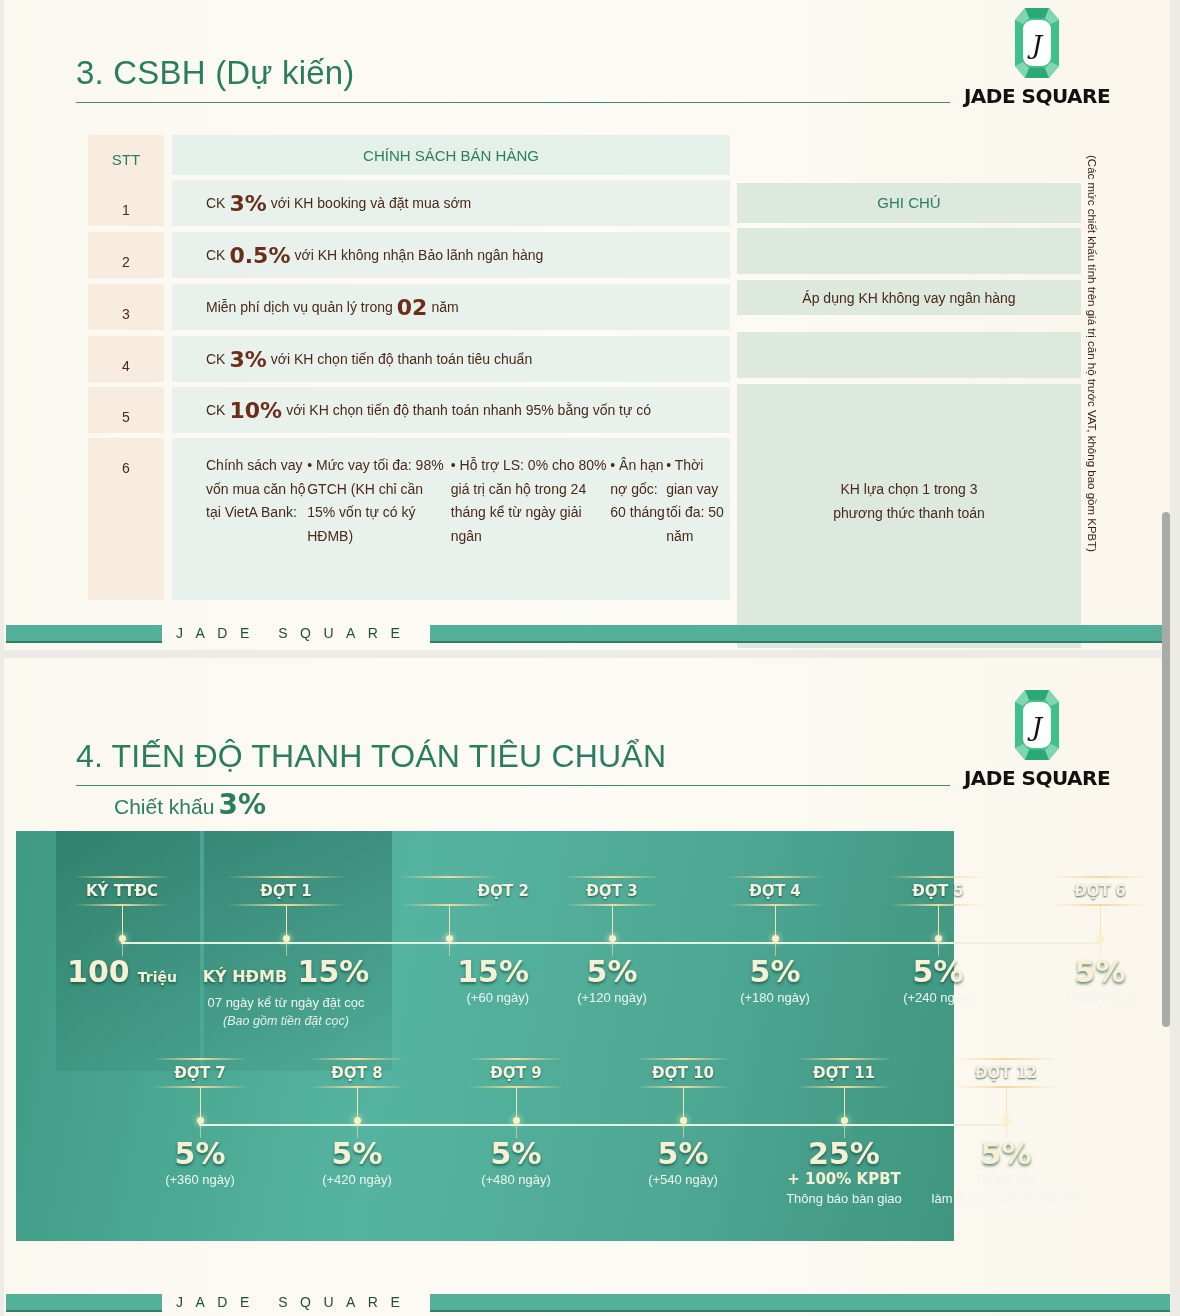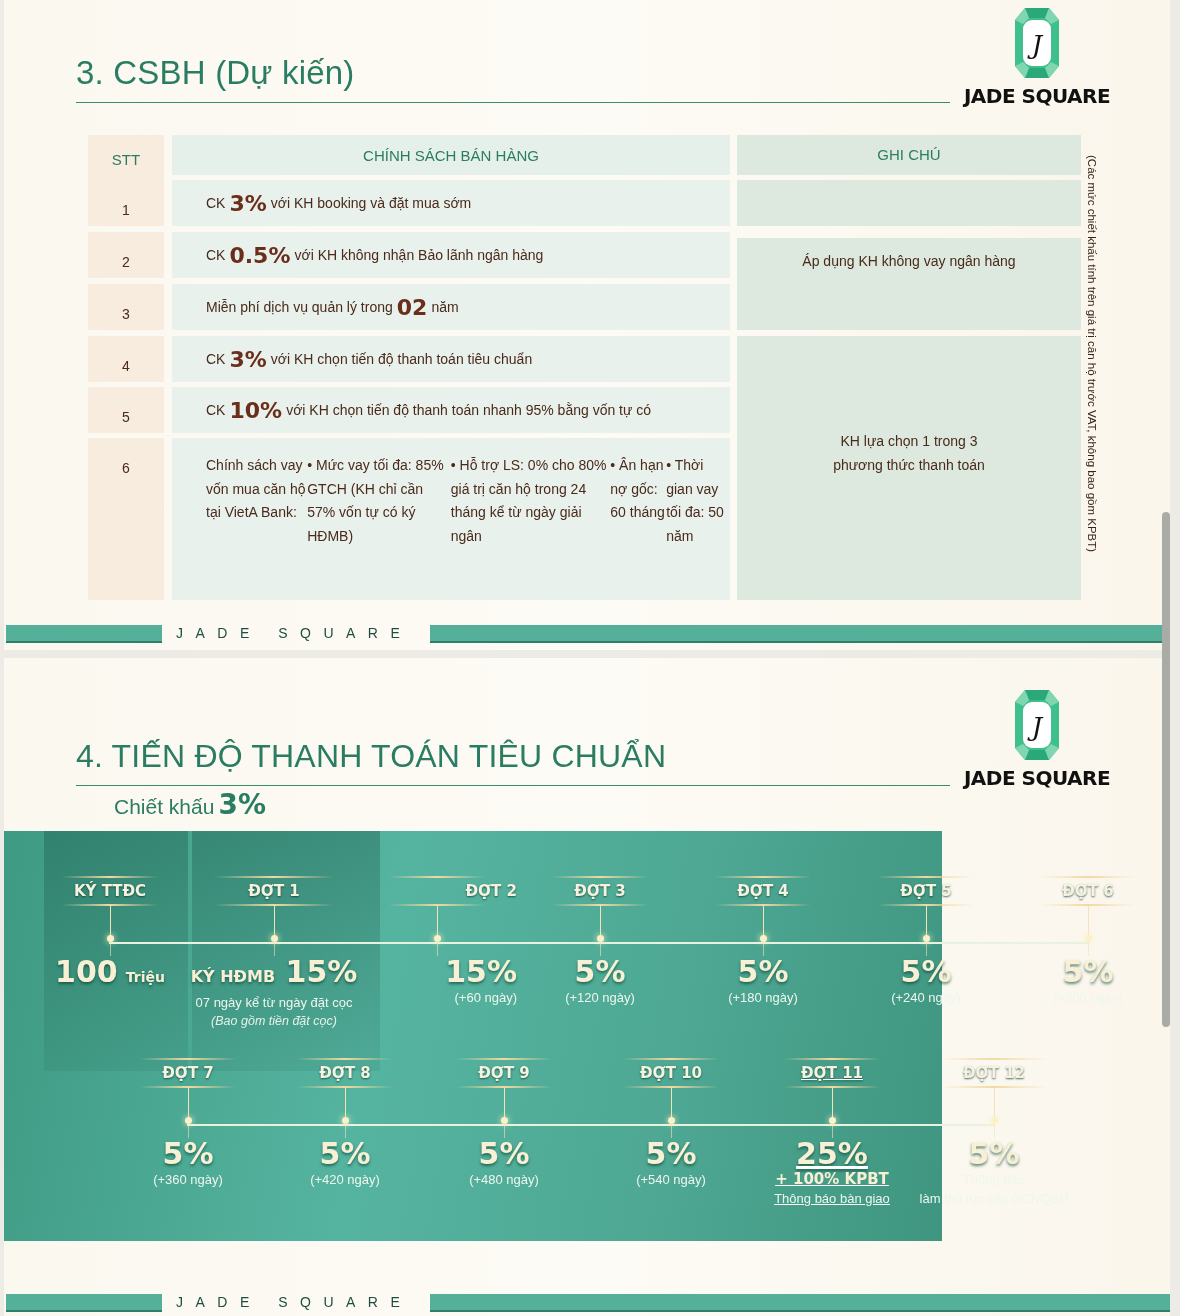--- a/index.html
+++ b/index.html
@@ -54,21 +54,21 @@
 
   
   .tbl { position: absolute; left: 84px; top: 135px; }
   .cell {
     position: absolute;
     font-size: 14px;
     color: #4a2a1a;
   }
   .c-stt { background: #f7ecdd; left: 0; width: 76px; text-align: center; padding-top: 22px; }
   .c-pol { background: #e9f1ec; left: 84px; width: 558px; padding-left: 34px; display: flex; align-items: center; }
-  .c-note { background: #dde9df; left: 649px; width: 344px; display:flex; align-items:center; justify-content:center; line-height: 24px; }
+  .c-note { background: #dde9df; left: 649px; width: 344px; display:flex; align-items:center; justify-content:center; line-height: 24px; margin-top: 48px; }
   .hdr { color: #2a7d62; font-size: 15px; display:flex; align-items:center; justify-content:center; padding:0; }
   .big {
     font-family: "DejaVu Sans", sans-serif;
     font-weight: bold;
     font-size: 22px;
     color: #6b2e1a;
     margin: 0 4px;
   }
   .pol-row6 { align-items: flex-start; flex-direction: row; padding-top: 16px; line-height: 23.5px; }
   .side-note {
@@ -100,21 +100,21 @@
     color: #1f4e40; white-space: nowrap;
   }
 
   .subtitle {
     position: absolute; left: 110px; top: 130px;
     font-size: 21px; color: #2a7d62; white-space: nowrap;
   }
   .subtitle .pct { font-family: "DejaVu Sans", sans-serif; font-size: 28px; font-weight: bold; margin-left: 4px; }
 
   .teal {
-    position: absolute; left: 0; top: 173px; width: 938px; height: 410px;
+    position: absolute; left: 12px; top: 173px; width: 938px; height: 410px;
     background: linear-gradient(100deg, #3f9a83 0%, #55b4a0 40%, #4ea893 70%, #3f9580 100%);
   }
   .hl {
     position: absolute; top: 0; height: 240px;
     background: linear-gradient(180deg, rgba(20,80,65,0.35), rgba(20,80,65,0.1));
   }
   .tl-line { position: absolute; height: 2px; background: #e8f2df; }
   .node { position: absolute; width: 160px; margin-left: -80px; text-align: center; color: #fff; }
   .node-label {
     font-family: "DejaVu Sans", sans-serif; font-weight: bold; font-size: 15px;
@@ -180,21 +180,21 @@
       <span>với KH booking và đặt mua sớm</span>
     </div>
     <div class="cell c-note" style="top:45px;height:46px;"></div>
 
     <div class="cell c-stt" style="top:97px;height:46px;">2</div>
     <div class="cell c-pol" style="top:97px;height:46px;">
       <span>CK</span>
       <span class="big">0.5%</span>
       <span>với KH không nhận Bảo lãnh ngân hàng</span>
     </div>
-    <div class="cell c-note" style="top:103px;height:46px;">Áp dụng KH không vay ngân hàng</div>
+    <div class="cell c-note" style="top:97px;height:35px;">Áp dụng KH không vay ngân hàng</div>
 
     <div class="cell c-stt" style="top:149px;height:46px;">3</div>
     <div class="cell c-pol" style="top:149px;height:46px;">
       <span>Miễn phí dịch vụ quản lý trong</span>
       <span class="big">02</span>
       <span>năm</span>
     </div>
     <div class="cell c-note" style="top:149px;height:46px;"></div>
 
     <div class="cell c-stt" style="top:201px;height:46px;">4</div>
@@ -207,21 +207,21 @@
     <div class="cell c-stt" style="top:252px;height:46px;">5</div>
     <div class="cell c-pol" style="top:252px;height:46px;">
       <span>CK</span>
       <span class="big">10%</span>
       <span>với KH chọn tiến độ thanh toán nhanh 95% bằng vốn tự có</span>
     </div>
 
     <div class="cell c-stt" style="top:303px;height:162px;">6</div>
     <div class="cell c-pol pol-row6" style="top:303px;height:162px;">
       <div>Chính sách vay vốn mua căn hộ tại VietA Bank:</div>
-      <div>• Mức vay tối đa: 85% GTCH (KH chỉ cần 57% vốn tự có ký HĐMB)</div>
+      <div>• Mức vay tối đa: 98% GTCH (KH chỉ cần 15% vốn tự có ký HĐMB)</div>
       <div>• Hỗ trợ LS: 0% cho 80% giá trị căn hộ trong 24 tháng kể từ ngày giải ngân</div>
       <div>• Ân hạn nợ gốc: 60 tháng</div>
       <div>• Thời gian vay tối đa: 50 năm</div>
     </div>
 
     <div class="cell c-note" style="top:201px;height:264px;flex-direction:column;padding-bottom:30px;">
       <div>KH lựa chọn 1 trong 3</div>
       <div>phương thức thanh toán</div>
     </div>
   </div>
@@ -349,21 +349,21 @@
       <div class="small">(+480 ngày)</div>
     </div>
     <div class="node" style="left:667px;top:227px;">
       <div class="node-label">ĐỢT 10</div>
       <div class="stem"></div>
         <div class="dot"></div>
         <div class="stem2"></div>
       <div class="pct-val">5%</div>
       <div class="small">(+540 ngày)</div>
     </div>
-    <div class="node" style="left:828px;top:227px;text-decoration:underline;">
+    <div class="node" style="left:828px;top:227px;">
       <div class="node-label">ĐỢT 11</div>
       <div class="stem"></div>
         <div class="dot"></div>
         <div class="stem2"></div>
       <div class="pct-val">25%</div>
       <div class="kpbt">+ 100% KPBT</div>
       <div class="small">Thông báo bàn giao</div>
     </div>
     <div class="node" style="left:990px;top:227px;width:180px;margin-left:-90px;">
       <div class="node-label">ĐỢT 12</div>

